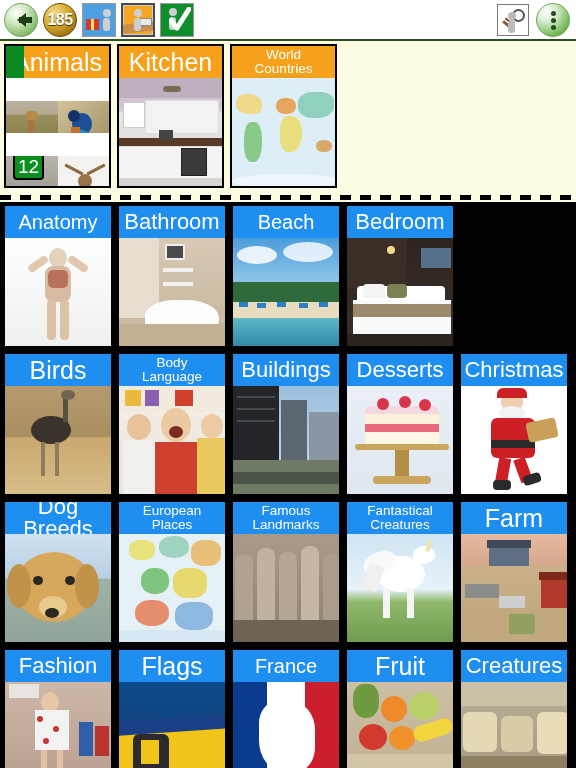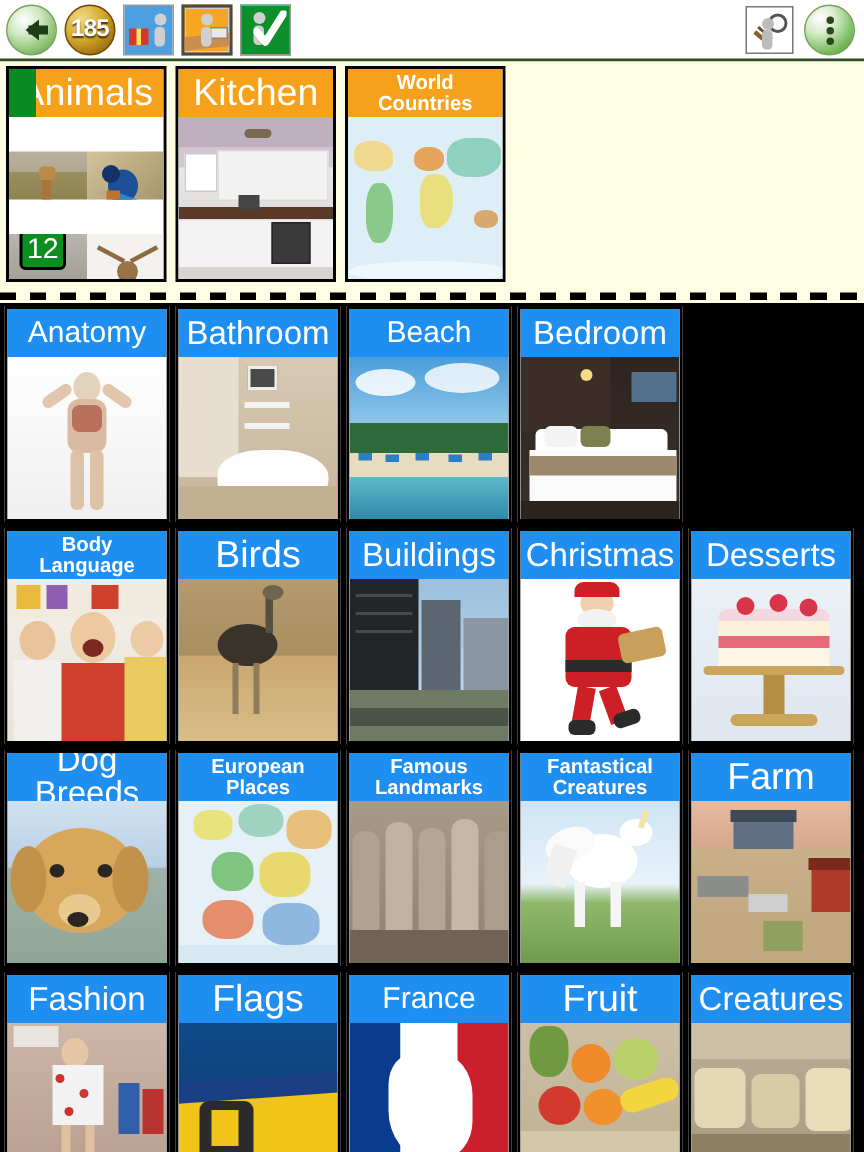--- a/index.html
+++ b/index.html
@@ -175,21 +175,21 @@
     overflow: hidden;
   }
   .tile-header.orange { background: #f5a11b; }
   .tile-header.blue   { background: #1f8ef1; }
   .tile-header .lbl {
     display: block; width: 100%;
     white-space: pre-line;
     padding: 0 1px;
   }
   .tile-header .lbl.one  { font-size: 25px; }
-  .tile-header .lbl.two  { font-size: 13.5px; line-height: 14px; font-weight: bold; }
+  .tile-header .lbl.two  { font-size: 13.5px; line-height: 14px; }
   .tile-header .lbl.sm   { font-size: 20px; }
   .tile-header .lbl.xs   { font-size: 22px; }
 
   .green-tab {
     position: absolute; left: 0; top: 0;
     width: 18px; height: 32px; background: #0a8a22;
   }
 
   .tile-body {
     width: 100%; height: 110px;
@@ -422,20 +422,34 @@
           <span class="rect" style="left:6px;top:66px;width:98px;height:13px;background:#9d8a6e;"></span>
           <span class="rect" style="left:0;top:96px;width:110px;height:14px;background:#2b231e;"></span>
         </div>
       </div>
     </div>
   </div>
 
   <div class="grid-row">
     <div class="tile">
       <div class="tile-header blue">
+          <span class="lbl one">Birds</span>
+        </div>
+      <div class="tile-body">
+        <div class="sc" style="background:linear-gradient(#b59a6e 0%,#a98e60 46%,#caa86f 47%,#d8be88 100%);">
+          <span class="blob" style="left:26px;top:30px;width:40px;height:28px;background:#3a332b;"></span>
+          <span class="rect" style="left:58px;top:10px;width:5px;height:26px;background:#58503f;"></span>
+          <span class="blob" style="left:56px;top:4px;width:14px;height:10px;background:#6e6450;"></span>
+          <span class="rect" style="left:36px;top:56px;width:4px;height:34px;background:#8e7c5c;"></span>
+          <span class="rect" style="left:50px;top:56px;width:4px;height:34px;background:#8e7c5c;"></span>
+        </div>
+      </div>
+    </div>
+    <div class="tile">
+      <div class="tile-header blue">
           <span class="lbl two">Body
 Language</span>
         </div>
       <div class="tile-body">
         <div class="sc" style="background:linear-gradient(#f4f1ea,#e8e2d6);">
           <span class="rect" style="left:0;top:0;width:110px;height:26px;background:#f1eadf;"></span>
           <span class="rect" style="left:6px;top:4px;width:16px;height:16px;background:#e8b93a;"></span>
           <span class="rect" style="left:26px;top:4px;width:14px;height:16px;background:#8d5fb0;"></span>
           <span class="rect" style="left:56px;top:4px;width:18px;height:16px;background:#d0402f;"></span>
           <span class="blob" style="left:8px;top:28px;width:24px;height:26px;background:#e9c39a;"></span>
@@ -443,46 +457,51 @@
           <span class="blob" style="left:42px;top:22px;width:30px;height:34px;background:#edc9a2;"></span>
           <span class="blob" style="left:50px;top:40px;width:14px;height:12px;background:#7a2a22;"></span>
           <span class="rect" style="left:36px;top:56px;width:44px;height:54px;background:#d0402f;"></span>
           <span class="blob" style="left:82px;top:28px;width:22px;height:24px;background:#eccaa4;"></span>
           <span class="rect" style="left:78px;top:52px;width:30px;height:58px;background:#eaca5f;"></span>
         </div>
       </div>
     </div>
     <div class="tile">
       <div class="tile-header blue">
-          <span class="lbl one">Birds</span>
-        </div>
-      <div class="tile-body">
-        <div class="sc" style="background:linear-gradient(#b59a6e 0%,#a98e60 46%,#caa86f 47%,#d8be88 100%);">
-          <span class="blob" style="left:26px;top:30px;width:40px;height:28px;background:#3a332b;"></span>
-          <span class="rect" style="left:58px;top:10px;width:5px;height:26px;background:#58503f;"></span>
-          <span class="blob" style="left:56px;top:4px;width:14px;height:10px;background:#6e6450;"></span>
-          <span class="rect" style="left:36px;top:56px;width:4px;height:34px;background:#8e7c5c;"></span>
-          <span class="rect" style="left:50px;top:56px;width:4px;height:34px;background:#8e7c5c;"></span>
-        </div>
-      </div>
-    </div>
-    <div class="tile">
-      <div class="tile-header blue">
           <span class="lbl xs">Buildings</span>
         </div>
       <div class="tile-body">
         <div class="sc" style="background:linear-gradient(#9bc0dd,#c9dced);">
           <span class="rect" style="left:0;top:0;width:46px;height:74px;background:#232528;"></span>
           <span class="rect" style="left:48px;top:14px;width:26px;height:60px;background:#5b6670;"></span>
           <span class="rect" style="left:76px;top:26px;width:34px;height:48px;background:#8a97a2;"></span>
           <span class="rect" style="left:4px;top:10px;width:38px;height:2px;background:#454a50;"></span>
           <span class="rect" style="left:4px;top:22px;width:38px;height:2px;background:#454a50;"></span>
           <span class="rect" style="left:4px;top:34px;width:38px;height:2px;background:#454a50;"></span>
           <span class="rect" style="left:0;top:74px;width:110px;height:36px;background:#6e7a63;"></span>
           <span class="rect" style="left:0;top:86px;width:110px;height:12px;background:#4b5348;"></span>
+        </div>
+      </div>
+    </div>
+    <div class="tile">
+      <div class="tile-header blue">
+          <span class="lbl xs">Desserts</span>
+        </div>
+      <div class="tile-body">
+        <div class="sc" style="background:linear-gradient(#eaf0f6,#dfe6ee);">
+          <span class="rect" style="left:18px;top:20px;width:74px;height:10px;background:#f5d7e0;border-radius:6px 6px 0 0;"></span>
+          <span class="rect" style="left:18px;top:28px;width:74px;height:10px;background:#fbf0d8;"></span>
+          <span class="rect" style="left:18px;top:38px;width:74px;height:8px;background:#e8697a;"></span>
+          <span class="rect" style="left:18px;top:46px;width:74px;height:12px;background:#fdf6e4;"></span>
+          <span class="blob" style="left:30px;top:12px;width:12px;height:12px;background:#d9354a;"></span>
+          <span class="blob" style="left:52px;top:10px;width:12px;height:12px;background:#d9354a;"></span>
+          <span class="blob" style="left:72px;top:13px;width:12px;height:12px;background:#d9354a;"></span>
+          <span class="rect" style="left:8px;top:58px;width:94px;height:6px;background:#caa55c;border-radius:3px;"></span>
+          <span class="rect" style="left:48px;top:64px;width:14px;height:26px;background:#b48e45;"></span>
+          <span class="rect" style="left:26px;top:90px;width:58px;height:8px;background:#caa55c;border-radius:4px;"></span>
         </div>
       </div>
     </div>
     <div class="tile">
       <div class="tile-header blue">
           <span class="lbl xs">Christmas</span>
         </div>
       <div class="tile-body">
         <div class="sc" style="background:#ffffff;">
           <span class="blob" style="left:40px;top:6px;width:22px;height:20px;background:#f0cfae;"></span>
@@ -491,39 +510,20 @@
           <span class="rect" style="left:30px;top:32px;width:44px;height:40px;background:#cc2026;border-radius:6px;"></span>
           <span class="rect" style="left:30px;top:54px;width:44px;height:8px;background:#2b2b2b;"></span>
           <span class="rect" style="left:66px;top:34px;width:30px;height:20px;background:#c8a05a;border-radius:4px;transform:rotate(-12deg);"></span>
           <span class="rect" style="left:36px;top:72px;width:12px;height:26px;background:#cc2026;transform:rotate(10deg);"></span>
           <span class="rect" style="left:56px;top:72px;width:12px;height:24px;background:#cc2026;transform:rotate(-20deg);"></span>
           <span class="rect" style="left:32px;top:94px;width:18px;height:10px;background:#2b2b2b;border-radius:4px;"></span>
           <span class="rect" style="left:62px;top:88px;width:18px;height:10px;background:#2b2b2b;border-radius:4px;transform:rotate(-18deg);"></span>
         </div>
       </div>
     </div>
-    <div class="tile">
-      <div class="tile-header blue">
-          <span class="lbl xs">Desserts</span>
-        </div>
-      <div class="tile-body">
-        <div class="sc" style="background:linear-gradient(#eaf0f6,#dfe6ee);">
-          <span class="rect" style="left:18px;top:20px;width:74px;height:10px;background:#f5d7e0;border-radius:6px 6px 0 0;"></span>
-          <span class="rect" style="left:18px;top:28px;width:74px;height:10px;background:#fbf0d8;"></span>
-          <span class="rect" style="left:18px;top:38px;width:74px;height:8px;background:#e8697a;"></span>
-          <span class="rect" style="left:18px;top:46px;width:74px;height:12px;background:#fdf6e4;"></span>
-          <span class="blob" style="left:30px;top:12px;width:12px;height:12px;background:#d9354a;"></span>
-          <span class="blob" style="left:52px;top:10px;width:12px;height:12px;background:#d9354a;"></span>
-          <span class="blob" style="left:72px;top:13px;width:12px;height:12px;background:#d9354a;"></span>
-          <span class="rect" style="left:8px;top:58px;width:94px;height:6px;background:#caa55c;border-radius:3px;"></span>
-          <span class="rect" style="left:48px;top:64px;width:14px;height:26px;background:#b48e45;"></span>
-          <span class="rect" style="left:26px;top:90px;width:58px;height:8px;background:#caa55c;border-radius:4px;"></span>
-        </div>
-      </div>
-    </div>
   </div>
 
   <div class="grid-row">
     <div class="tile">
       <div class="tile-header blue">
           <span class="lbl xs">Dog Breeds</span>
         </div>
       <div class="tile-body">
         <div class="sc" style="background:linear-gradient(#cfe2f2 0%,#b9cfe3 40%,#9fb2a8 41%,#8fa496 100%);">
           <span class="blob" style="left:10px;top:18px;width:78px;height:70px;background:#d7a85c;"></span>

